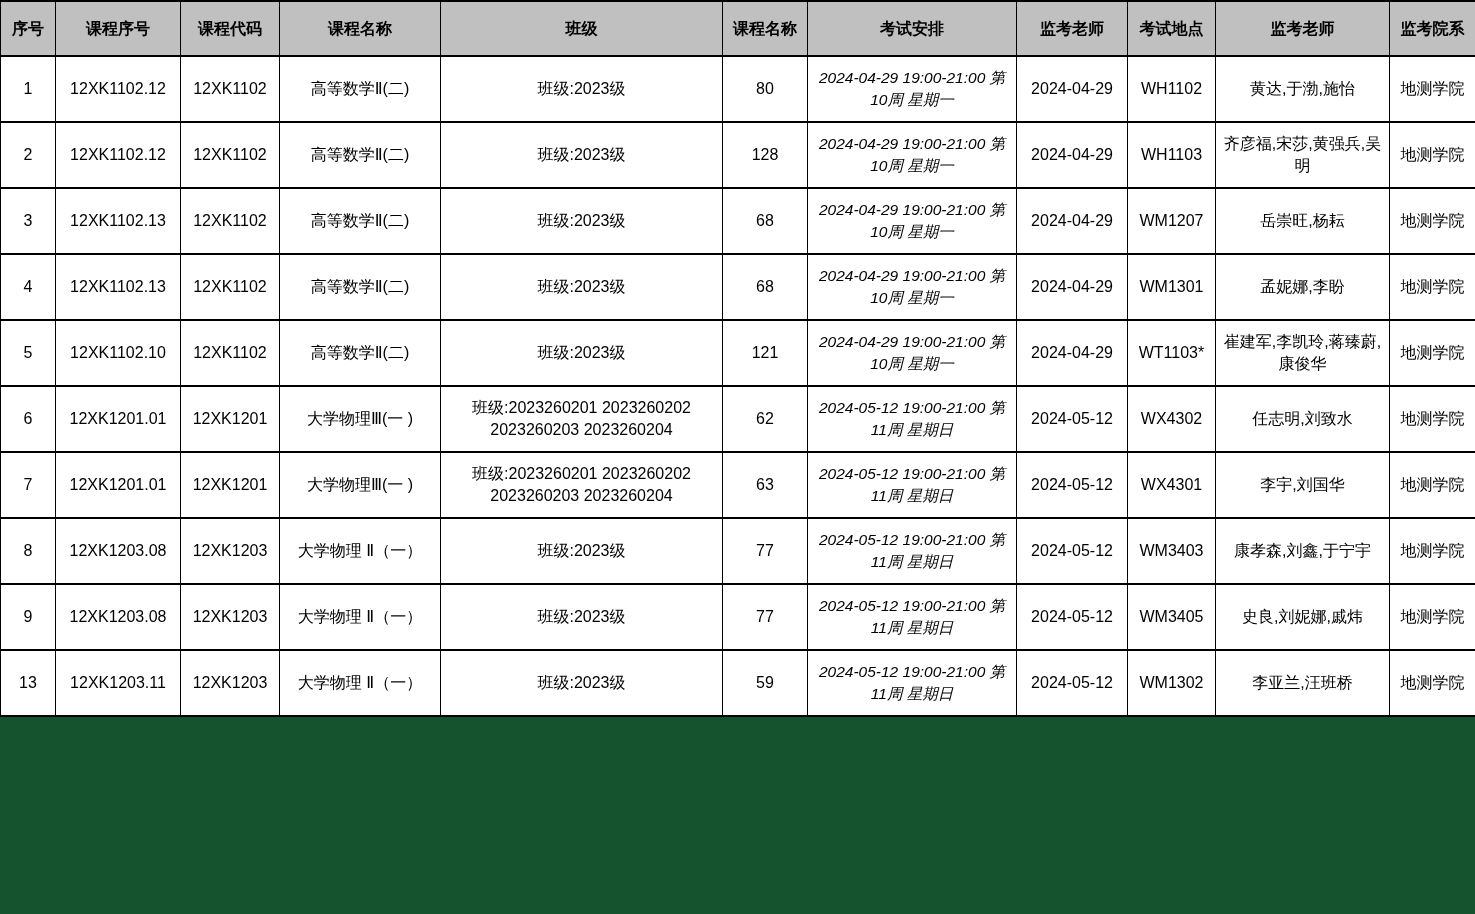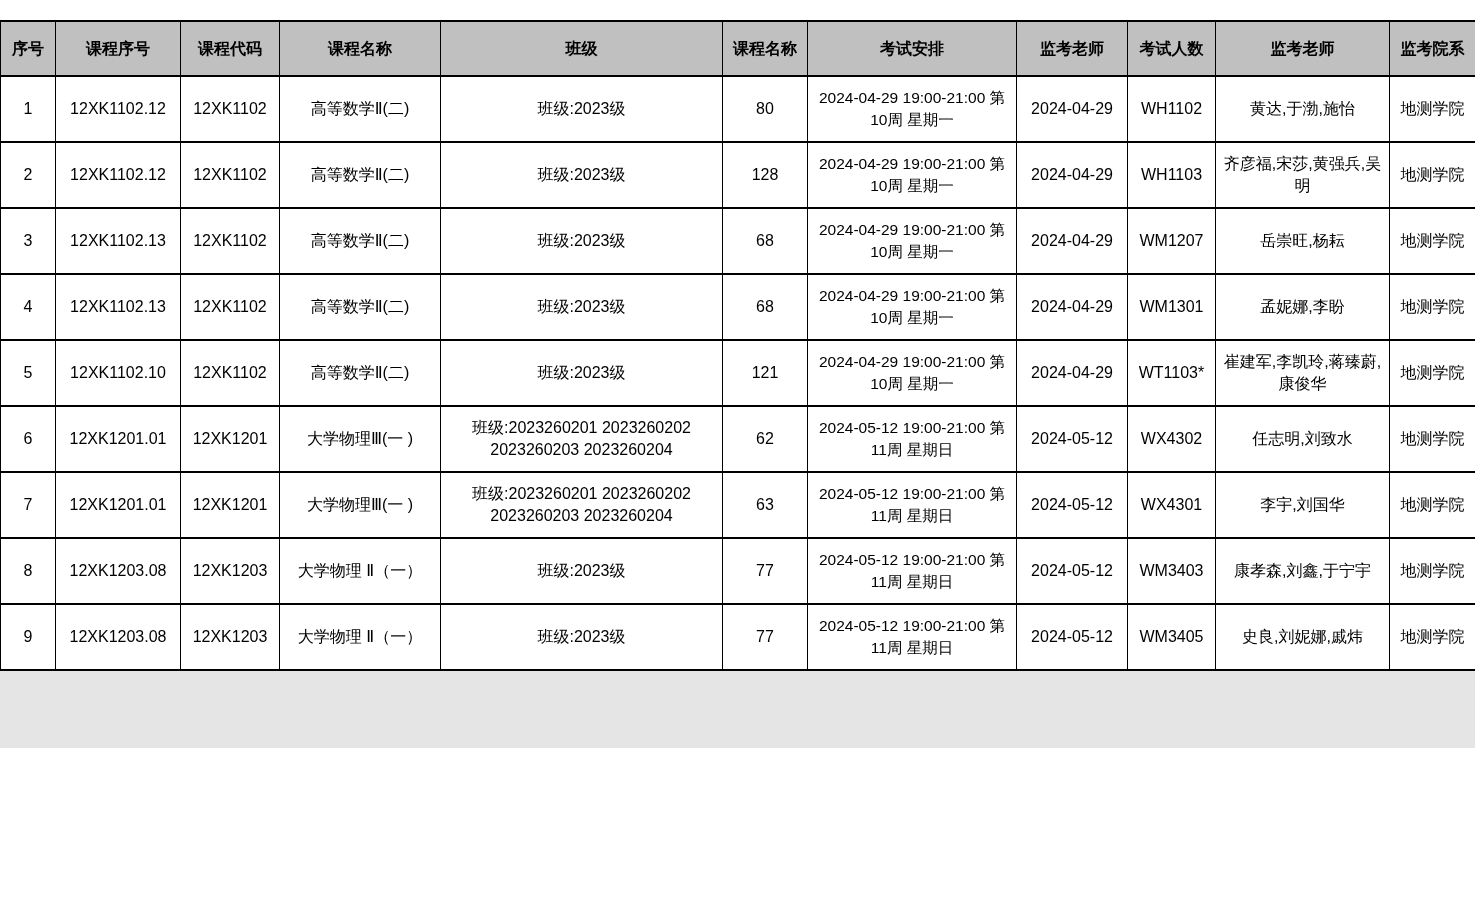--- a/index.html
+++ b/index.html
@@ -1,23 +1,22 @@
 <!DOCTYPE html>
 <html lang="zh"><head>
 <meta charset="utf-8">
 <style>
   html, body { margin: 0; padding: 0; background: #ffffff; }
   .screen {
     width: 1475px;
-    height: 728px;
+    height: 914px;
     overflow: hidden;
-    background: #e5e5e5;
+    background: #14532d;
     font-family: "Liberation Sans", "DejaVu Sans", sans-serif;
     color: #000000;
-    margin-top: 20px;
   }
   table.exam-table {
     border-collapse: collapse;
     table-layout: fixed;
     width: 1475px;
   }
   col.c-index      { width: 55px; }
   col.c-seq        { width: 125px; }
   col.c-code       { width: 99px; }
   col.c-name       { width: 161px; }
@@ -45,21 +44,21 @@
     font-size: 16px;
     font-weight: bold;
     line-height: 1.2;
   }
   .exam-table td {
     height: 60px;
     background: #ffffff;
     font-size: 16px;
     line-height: 22px;
   }
-  .exam-table td:nth-child(7) { font-size: 15.5px; }
+  .exam-table td:nth-child(7) { font-size: 15.5px; font-style: italic; }
 </style>
 </head>
 <body>
 
 <div class="screen">
   <table class="exam-table">
     <colgroup>
       <col class="c-index">
         <col class="c-seq">
         <col class="c-code">
@@ -75,21 +74,21 @@
     <thead>
       <tr>
           <th>序号</th>
           <th>课程序号</th>
           <th>课程代码</th>
           <th>课程名称</th>
           <th>班级</th>
           <th>课程名称</th>
           <th>考试安排</th>
           <th>监考老师</th>
-          <th>考试人数</th>
+          <th>考试地点</th>
           <th>监考老师</th>
           <th>监考院系</th>
         </tr>
     </thead>
     <tbody>
         <tr>
           <td>1</td>
           <td>12XK1102.12</td>
           <td>12XK1102</td>
           <td>高等数学Ⅱ(二)</td>
@@ -198,15 +197,28 @@
           <td>12XK1203</td>
           <td>大学物理 Ⅱ（一）</td>
           <td>班级:2023级</td>
           <td>77</td>
           <td>2024-05-12 19:00-21:00 第11周 星期日</td>
           <td>2024-05-12</td>
           <td>WM3405</td>
           <td>史良,刘妮娜,戚炜</td>
           <td>地测学院</td>
         </tr>
+        <tr>
+          <td>13</td>
+          <td>12XK1203.11</td>
+          <td>12XK1203</td>
+          <td>大学物理 Ⅱ（一）</td>
+          <td>班级:2023级</td>
+          <td>59</td>
+          <td>2024-05-12 19:00-21:00 第11周 星期日</td>
+          <td>2024-05-12</td>
+          <td>WM1302</td>
+          <td>李亚兰,汪班桥</td>
+          <td>地测学院</td>
+        </tr>
       </tbody>
   </table>
 </div>
 
 </body></html>

